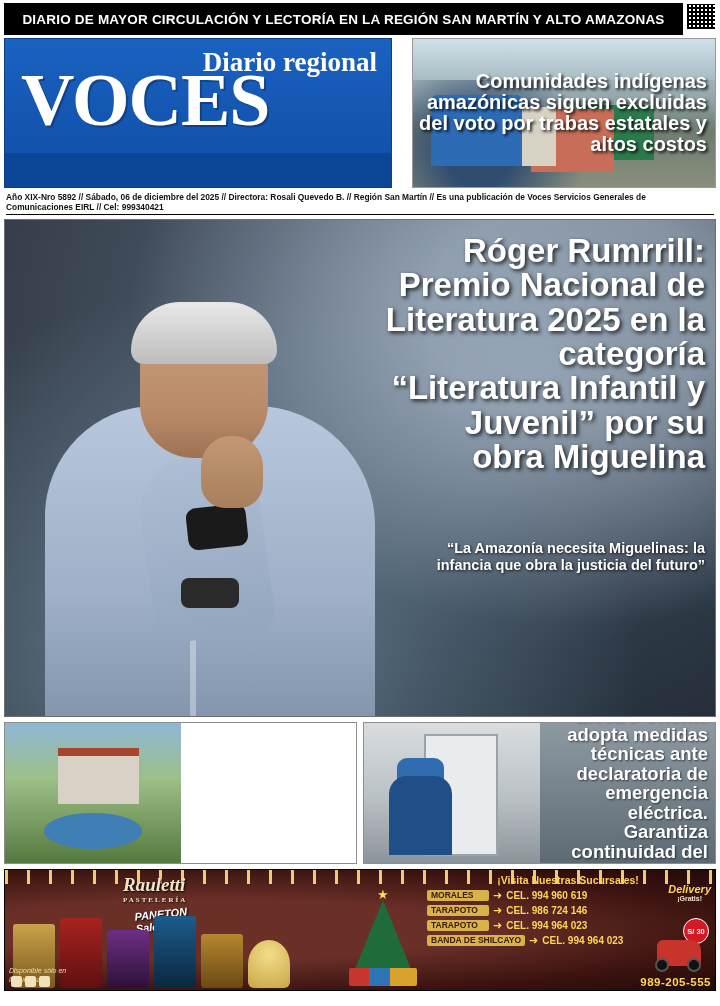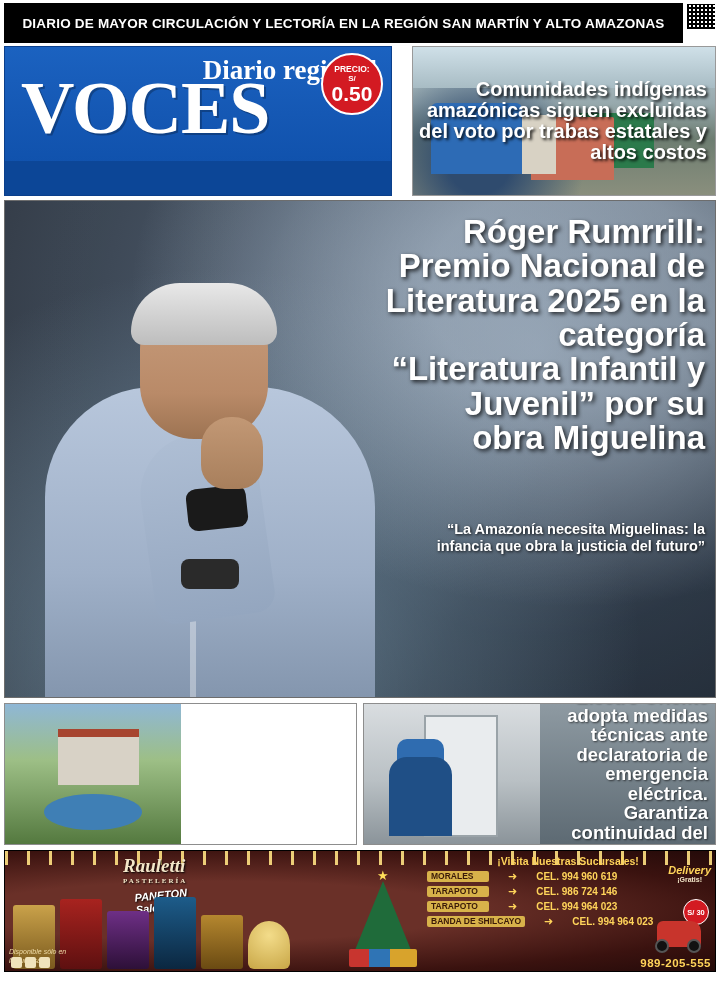--- a/index.html
+++ b/index.html
@@ -8,21 +8,21 @@
     background: #ffffff;
     font-family: "Liberation Sans", sans-serif;
     overflow: hidden;
     position: relative;
   }
   .page { width: 720px; height: 1006px; position: relative; }
 
   
   .topbar {
     display: flex; align-items: stretch;
-    height: 40px; margin: 3px 4px 0 4px;
+    height: 32px; margin: 3px 4px 0 4px;
   }
   .topbar-text {
     flex: 1;
     background: #000; color: #fff;
     font-weight: bold; font-size: 13.5px;
     letter-spacing: .2px;
     display: flex; align-items: center; justify-content: center;
     border: 1px solid #000;
   }
   .qr {
@@ -277,21 +277,21 @@
     position: absolute; bottom: 4px; left: 4px; width: 68px; height: 18px;
     background: linear-gradient(90deg,#c8352f 0 30%,#2f74b5 30% 60%,#d8a32c 60% 100%);
     border-radius: 2px;
   }
   .ad-right { flex: 1; position: relative; padding: 4px 6px; }
   .ad-visit {
     color: #ffd45a; font-size: 10.5px; font-weight: bold; text-align: center;
     margin-bottom: 3px;
   }
   .ad-rows { display: flex; flex-direction: column; gap: 2px; }
-  .ad-row { display: flex; align-items: center; font-size: 9.5px; gap: 15px; }
+  .ad-row { display: flex; align-items: center; font-size: 9.5px; }
   .ad-city {
     background: #d8b24a; color: #3a1a08; font-weight: bold;
     padding: 1px 4px; min-width: 62px; font-size: 8.5px;
     border-radius: 2px; line-height: 1.05;
   }
   .ad-arrow { color: #ffd45a; margin: 0 4px; font-size: 11px; }
   .ad-phone { color: #ffd45a; font-weight: bold; font-size: 10px; }
   .delivery {
     position: absolute; top: 14px; right: 4px;
     color: #ffd45a; font-size: 11px; font-weight: bold; font-style: italic;
@@ -336,32 +336,28 @@
   <div class="topbar">
     <div class="topbar-text">DIARIO DE MAYOR CIRCULACIÓN Y LECTORÍA EN LA REGIÓN SAN MARTÍN Y ALTO AMAZONAS</div>
     <div class="qr"></div>
   </div>
 
   <div class="masthead">
     <div class="logo-box">
       <div class="logo-top">Diario regional</div>
       <div class="logo-main">VOCES</div>
       <div class="logo-sub">Periodismo profesional a su servicio</div>
-      <div class="price">
-        <div class="p-label">PRECIO:</div>
-        <div class="p-cur">S/</div>
-        <div class="p-val">0.50</div>
-      </div>
     </div>
     <div class="top-news">
       <div class="tn-photo"></div>
       <div class="tn-head">Comunidades indígenas amazónicas siguen excluidas del voto por trabas estatales y altos costos</div>
     </div>
   </div>
 
+  <div class="credits">Año XIX-Nro 5892 // Sábado, 06 de diciembre del 2025 // Directora: Rosali Quevedo B. // Región San Martín // Es una publicación de Voces Servicios Generales de Comunicaciones EIRL // Cel: 999340421</div>
 
   <div class="feature">
     <div class="feature-bg-swirl"></div>
     <div class="feature-person">
       <div class="fp-body"></div>
       <div class="fp-shirt-line"></div>
       <div class="fp-arm"></div>
       <div class="fp-watch2"></div>
       <div class="fp-watch"></div>
       <div class="fp-head"></div>

